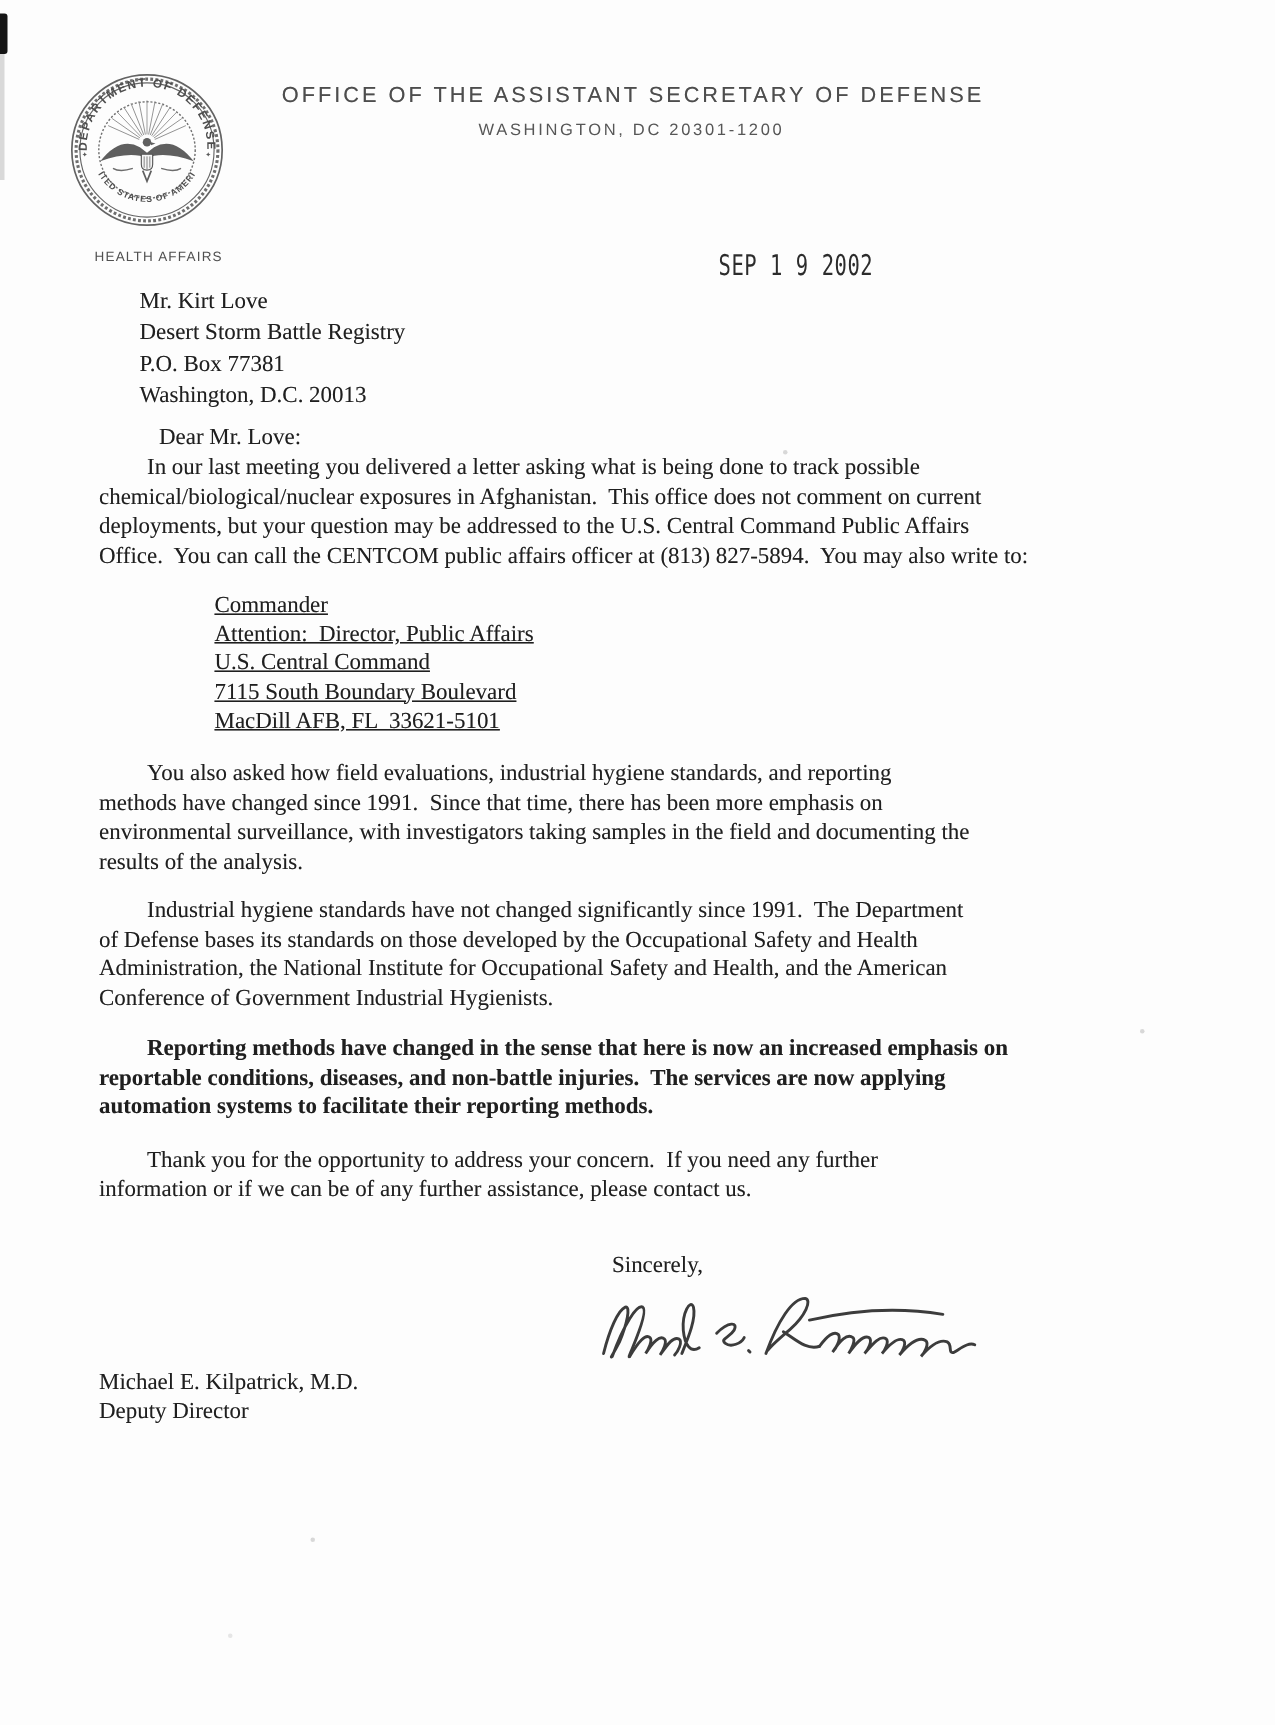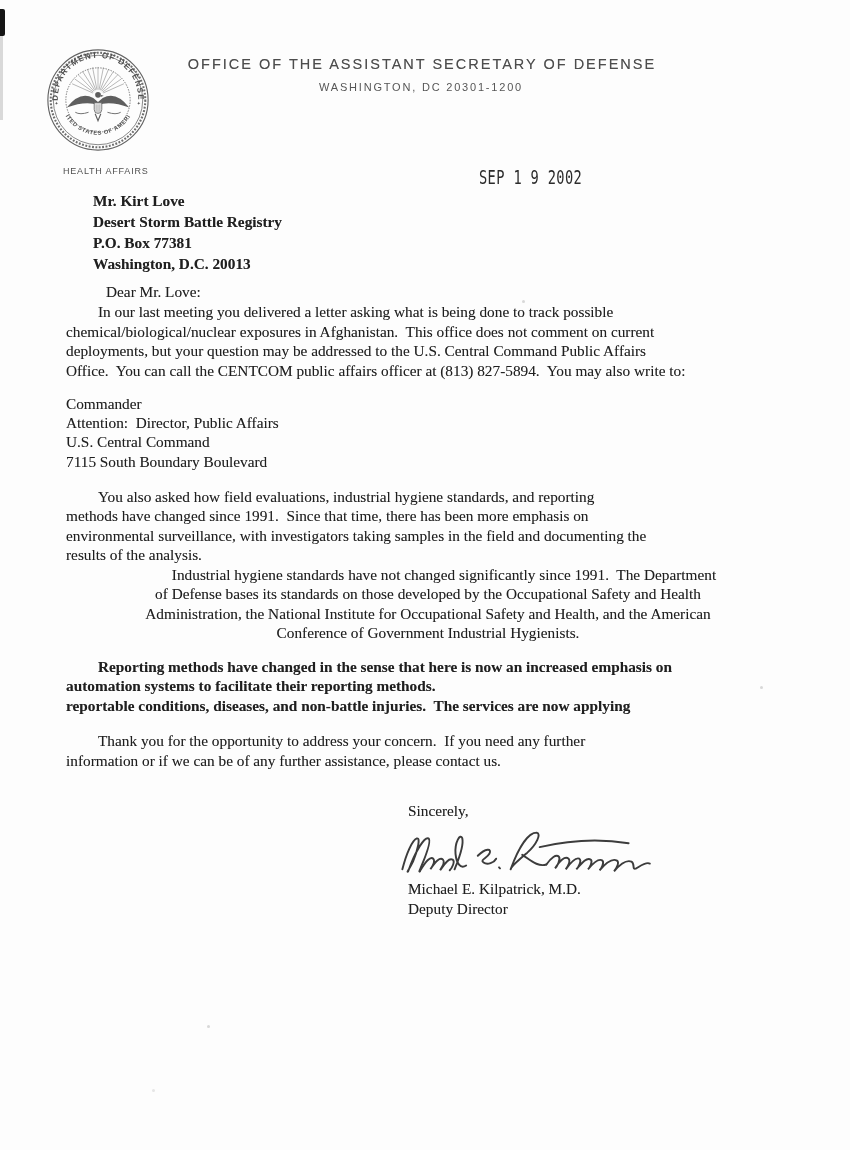--- a/index.html
+++ b/index.html
@@ -48,40 +48,40 @@
     position:absolute;left:479px;top:166px;
     font-family:"DejaVu Sans Mono", monospace;
     font-size:19px;color:#2c2c2c;letter-spacing:.5px;
     transform:scaleX(.72);transform-origin:left top;
     white-space:pre;
   }
 
   
   .letter{position:absolute;left:66px;top:190px;width:724px;}
   .line{white-space:pre;line-height:19.5px;font-size:15.3px;text-shadow:0 0 .4px rgba(20,20,20,.35);}
-  .recipient .line{line-height:21px;font-weight:bold;}
+  .recipient .line{line-height:21px;}
   .recipient{margin-left:27px;}
   .salutation{margin-left:40px;margin-top:8px;}
   .salutation .line{line-height:20px;}
   .para{}
   .para .line:first-child{padding-left:32px;}
   .para.p2{margin-top:16px;}
-  .para.p3{text-align:center;}
+  .para.p3{margin-top:13px;}
   .para.p4{margin-top:14px;font-weight:bold;}
   .para.p5{margin-top:16px;}
-  .inside-address{margin-top:14px;}
+  .inside-address{margin-top:14px;margin-left:77px;text-decoration:underline;}
   .inside-address .line{line-height:19.2px;}
 
   
   .closing{margin-top:31px;}
   .valediction{margin-left:342px;}
   .valediction .line{line-height:20px;}
   .signature{display:block;margin-left:328px;margin-top:0;}
   .signer .line{line-height:19.5px;}
-  .signer{margin-left:342px;}
+  .signer{}
 </style>
 </head>
 <body>
 
 <div class="page">
 
   <div class="edge-mark"></div>
   <div class="edge-smudge"></div>
   <div class="speck s1"></div>
   <div class="speck s2"></div>
@@ -157,40 +157,41 @@
         <div class="line">chemical/biological/nuclear exposures in Afghanistan.  This office does not comment on current</div>
         <div class="line">deployments, but your question may be addressed to the U.S. Central Command Public Affairs</div>
         <div class="line">Office.  You can call the CENTCOM public affairs officer at (813) 827-5894.  You may also write to:</div>
       </div>
 
     <div class="inside-address">
         <div class="line">Commander</div>
         <div class="line">Attention:  Director, Public Affairs</div>
         <div class="line">U.S. Central Command</div>
         <div class="line">7115 South Boundary Boulevard</div>
+        <div class="line">MacDill AFB, FL  33621-5101</div>
       </div>
 
     <div class="para p2">
         <div class="line">You also asked how field evaluations, industrial hygiene standards, and reporting</div>
         <div class="line">methods have changed since 1991.  Since that time, there has been more emphasis on</div>
         <div class="line">environmental surveillance, with investigators taking samples in the field and documenting the</div>
         <div class="line">results of the analysis.</div>
       </div>
 
     <div class="para p3">
         <div class="line">Industrial hygiene standards have not changed significantly since 1991.  The Department</div>
         <div class="line">of Defense bases its standards on those developed by the Occupational Safety and Health</div>
         <div class="line">Administration, the National Institute for Occupational Safety and Health, and the American</div>
         <div class="line">Conference of Government Industrial Hygienists.</div>
       </div>
 
     <div class="para p4">
         <div class="line">Reporting methods have changed in the sense that here is now an increased emphasis on</div>
+        <div class="line">reportable conditions, diseases, and non-battle injuries.  The services are now applying</div>
         <div class="line">automation systems to facilitate their reporting methods.</div>
-        <div class="line">reportable conditions, diseases, and non-battle injuries.  The services are now applying</div>
       </div>
 
     <div class="para p5">
         <div class="line">Thank you for the opportunity to address your concern.  If you need any further</div>
         <div class="line">information or if we can be of any further assistance, please contact us.</div>
       </div>
 
     <div class="closing">
       <div class="valediction">
         <div class="line">Sincerely,</div>

